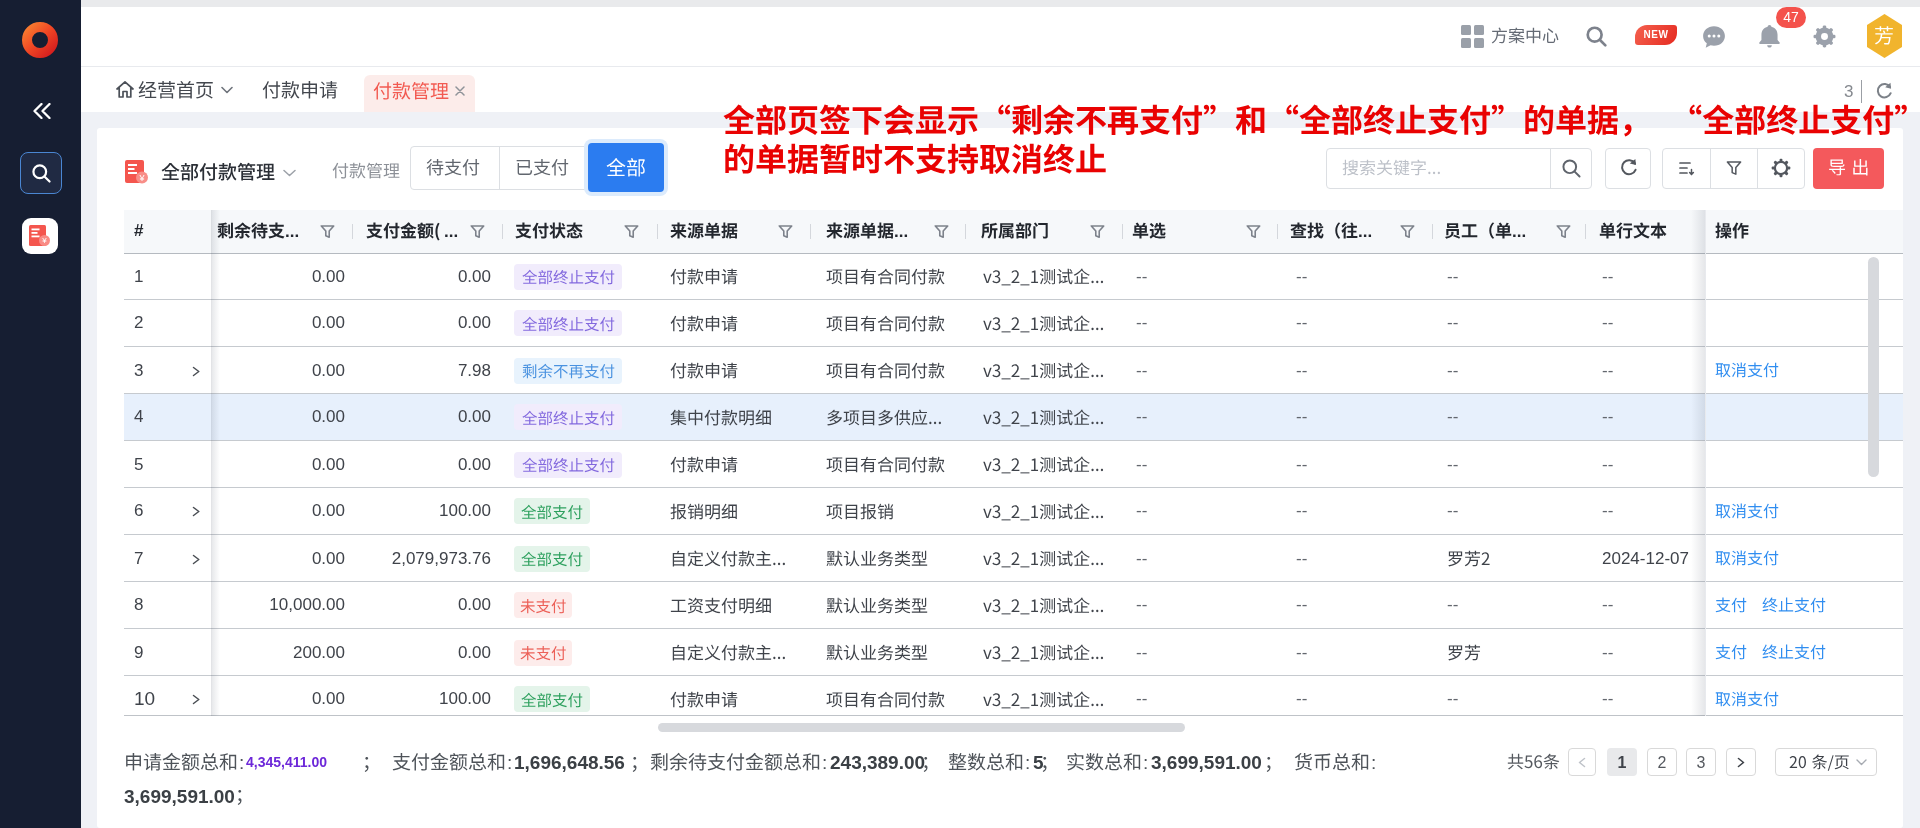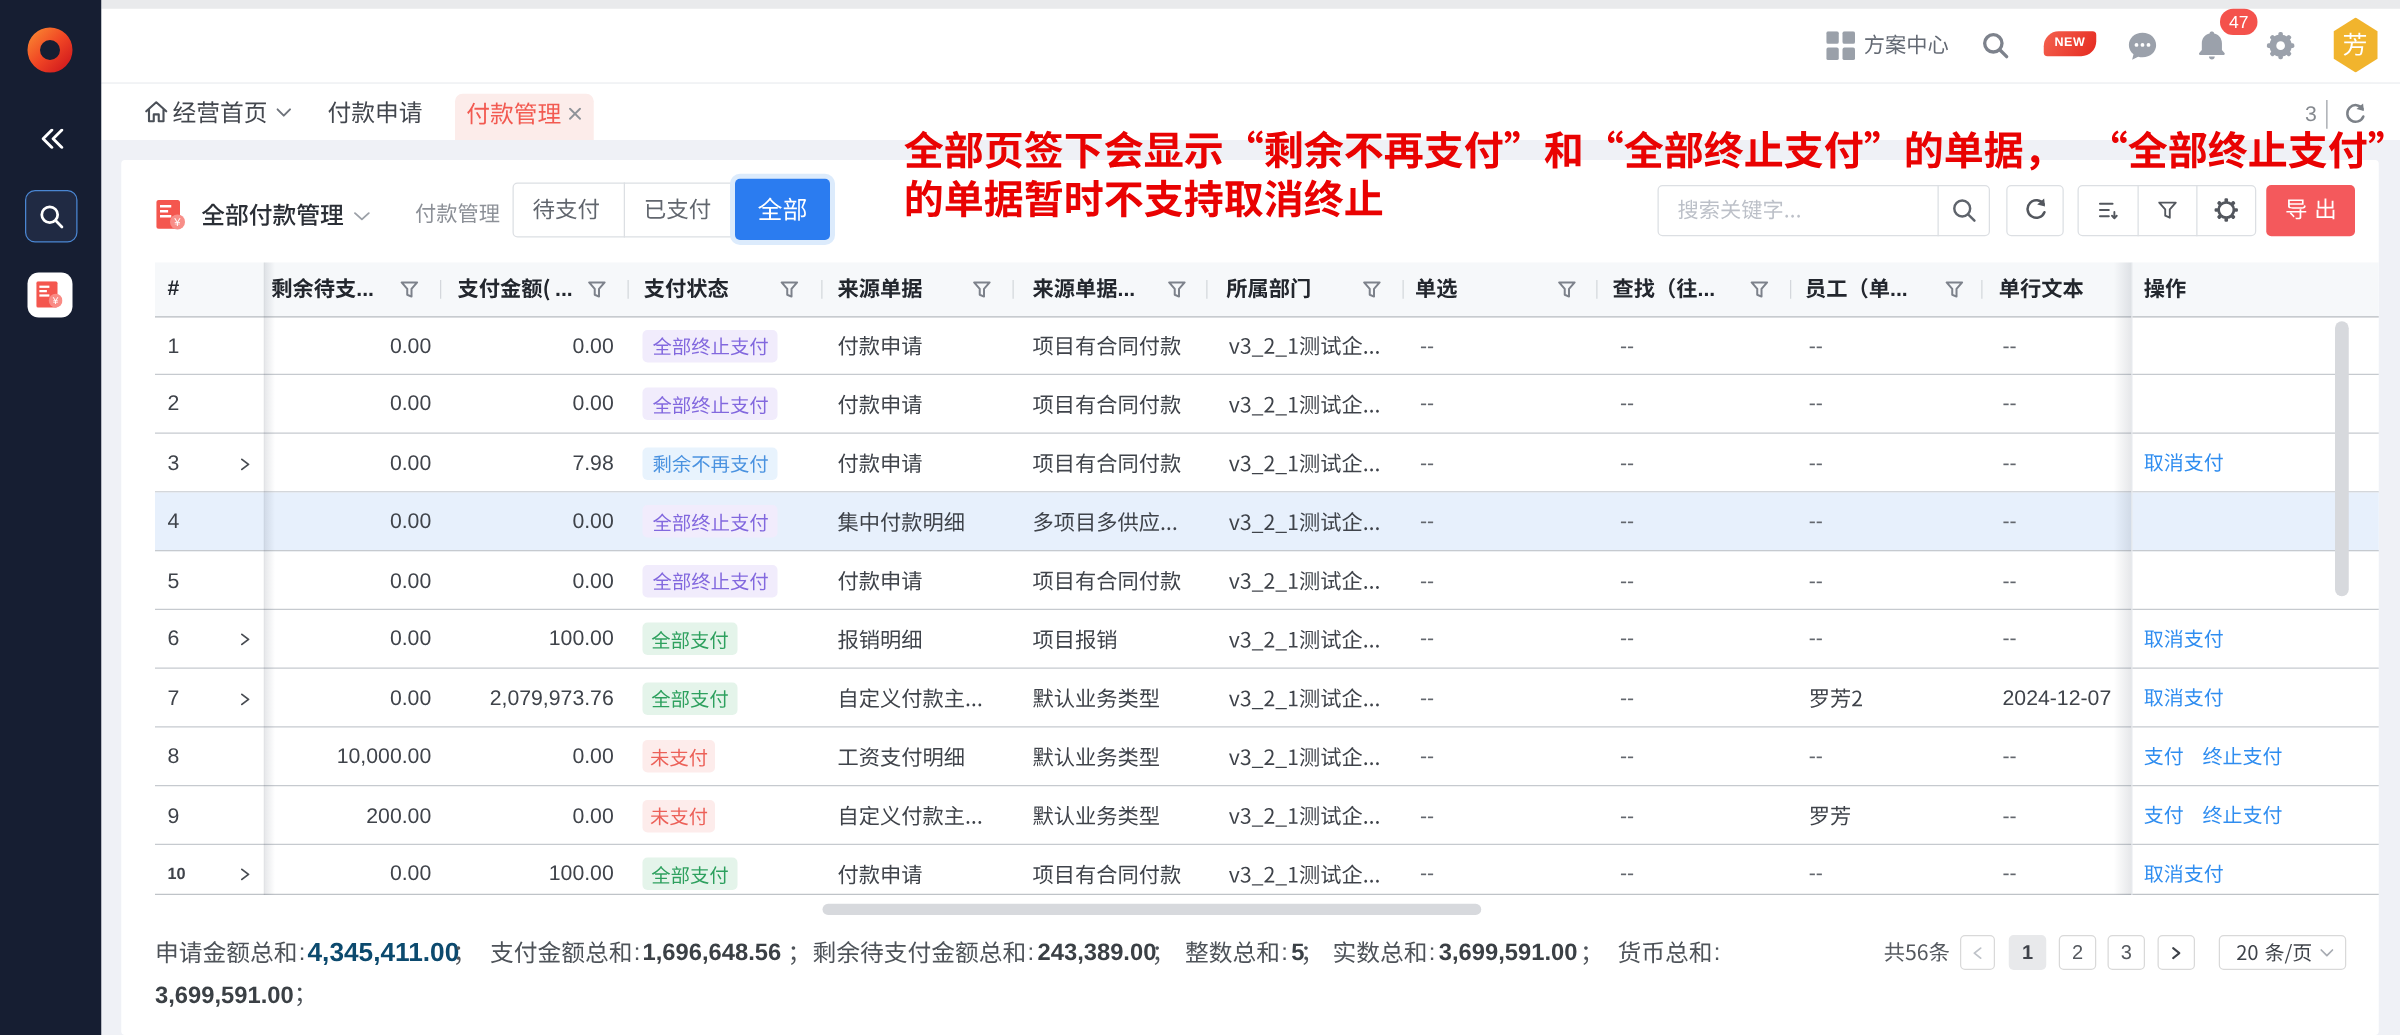--- a/index.html
+++ b/index.html
@@ -908,21 +908,21 @@
   </div>
 <div style="position:absolute;left:1762px;top:642px">
     <svg width="64" height="21" viewBox="0 0 64 21" fill="#2f8df0" style="display:block">
       <use href="#g64" transform="translate(0.0,16) scale(0.01600,-0.01600)"></use>
       <use href="#g65" transform="translate(16.0,16) scale(0.01600,-0.01600)"></use>
       <use href="#g22" transform="translate(32.0,16) scale(0.01600,-0.01600)"></use>
       <use href="#g9" transform="translate(48.0,16) scale(0.01600,-0.01600)"></use>
     </svg>
   </div>
 <div style="position:absolute;left:124px;top:715px;width:1779px;height:1px;background:#bfc3c8"></div>
-<div style="position:absolute;left:134px;top:688px;font-size:13px;line-height:22px;color:#3f434a;font-weight:700;white-space:nowrap">10</div>
+<div style="position:absolute;left:134px;top:688px;font-size:19px;line-height:22px;color:#3f434a;font-weight:400;white-space:nowrap">10</div>
 <svg style="position:absolute;left:192px;top:694px" width="9" height="11" viewBox="0 0 9 11">
     <path d="M1.5 1.5 L6.8 5.5 L1.5 9.5" fill="none" stroke="#4a4e54" stroke-width="1.5" stroke-linecap="round" stroke-linejoin="round"></path>
   </svg>
 <div style="position:absolute;right:1575px;top:688px;font-size:17px;line-height:22px;color:#3f434a;font-weight:400;text-align:right;white-space:nowrap">0.00</div>
 <div style="position:absolute;right:1429px;top:688px;font-size:17px;line-height:22px;color:#3f434a;font-weight:400;text-align:right;white-space:nowrap">100.00</div>
 <div style="position:absolute;left:514px;top:686px;width:76px;height:26px;background:#e4f4ea;border-radius:4px"></div>
 <div style="position:absolute;left:521px;top:690px">
     <svg width="62" height="20" viewBox="0 0 62 20" fill="#2da05e" style="display:block">
       <use href="#g24" transform="translate(0.0,16) scale(0.01550,-0.01550)"></use>
       <use href="#g25" transform="translate(15.5,16) scale(0.01550,-0.01550)"></use>
@@ -987,21 +987,21 @@
     <svg width="114" height="25" viewBox="0 0 114 25" fill="#4e5359" style="display:block">
       <use href="#g11" transform="translate(0.0,19) scale(0.01900,-0.01900)"></use>
       <use href="#g12" transform="translate(19.0,19) scale(0.01900,-0.01900)"></use>
       <use href="#g107" transform="translate(38.0,19) scale(0.01900,-0.01900)"></use>
       <use href="#g108" transform="translate(57.0,19) scale(0.01900,-0.01900)"></use>
       <use href="#g109" transform="translate(76.0,19) scale(0.01900,-0.01900)"></use>
       <use href="#g110" transform="translate(95.0,19) scale(0.01900,-0.01900)"></use>
     </svg>
   </div>
 <div style="position:absolute;left:239px;top:750px;font-size:19px;line-height:25px;color:#4e5359;font-weight:400;white-space:nowrap">:</div>
-<div style="position:absolute;left:246px;top:750px;font-size:21px;line-height:25px;color:#0c4a6e;font-weight:700;white-space:nowrap">4,345,411.00</div>
+<div style="position:absolute;left:246px;top:750px;font-size:14px;line-height:25px;color:#6d28d9;font-weight:700;white-space:nowrap">4,345,411.00</div>
 <div style="position:absolute;left:362px;top:750px">
     <svg width="19" height="25" viewBox="0 0 19 25" fill="#4e5359" style="display:block">
       <use href="#g111" transform="translate(0.0,19) scale(0.01900,-0.01900)"></use>
     </svg>
   </div>
 <div style="position:absolute;left:392px;top:750px">
     <svg width="114" height="25" viewBox="0 0 114 25" fill="#4e5359" style="display:block">
       <use href="#g22" transform="translate(0.0,19) scale(0.01900,-0.01900)"></use>
       <use href="#g9" transform="translate(19.0,19) scale(0.01900,-0.01900)"></use>
       <use href="#g107" transform="translate(38.0,19) scale(0.01900,-0.01900)"></use>

